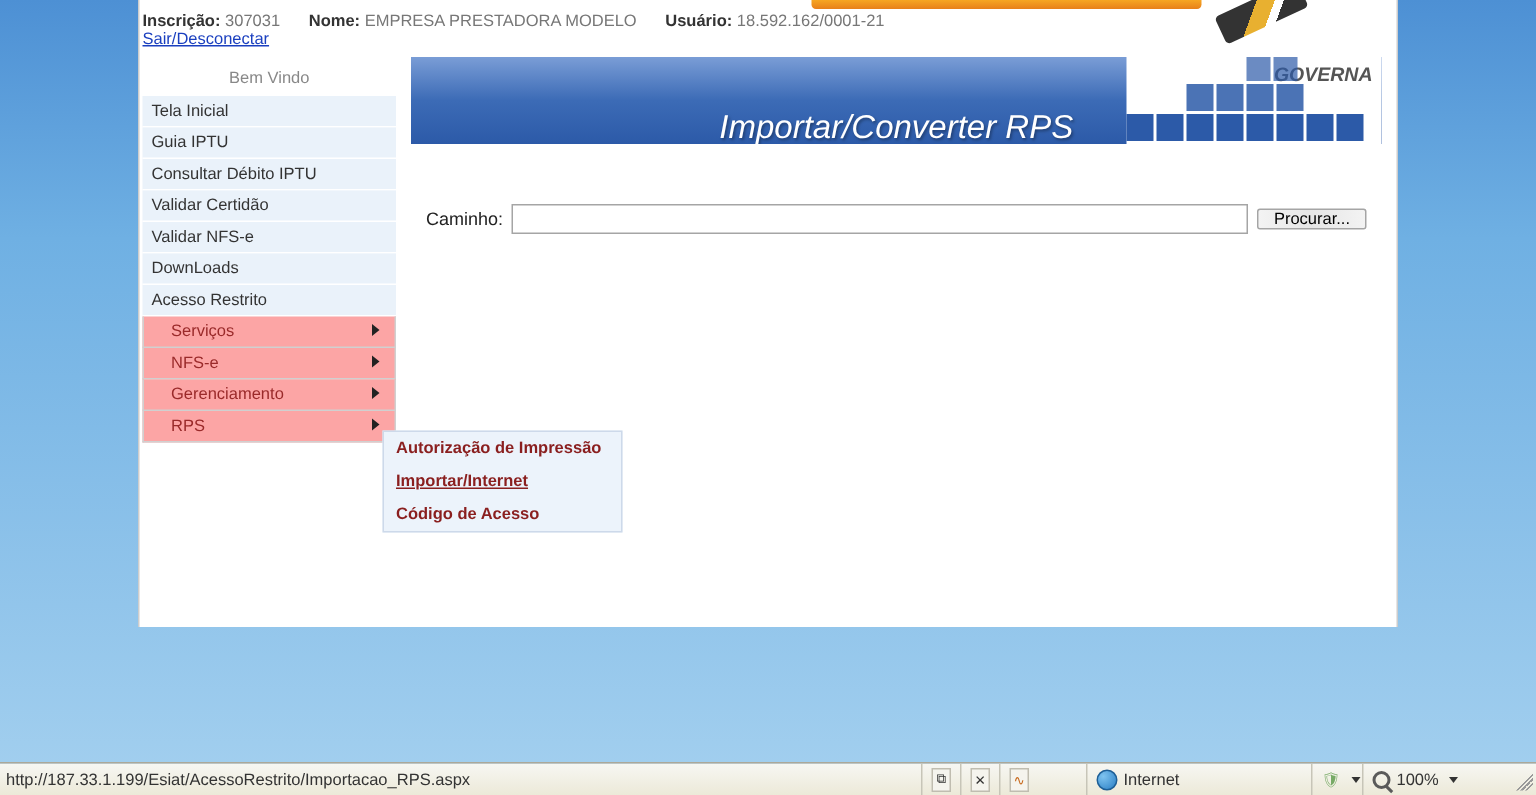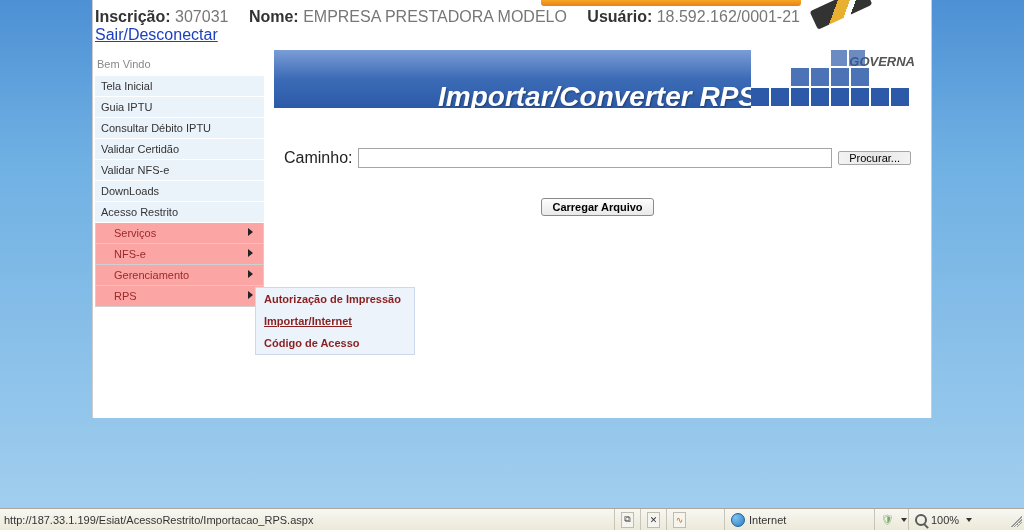--- a/index.html
+++ b/index.html
@@ -36,33 +36,33 @@
   position: absolute;
   top: 0;
   right: 130px;
   width: 260px;
   height: 6px;
   background: linear-gradient(to bottom, #f6a623, #e8801a);
   border-radius: 0 0 3px 3px;
 }
 .info-bar {
   padding: 8px 2px 2px 2px;
-  font-size: 16px;
+  font-size: 11px;
   color: #333;
 }
 .info-bar b { font-weight: bold; }
 .info-bar .value { color: #777; margin-right: 16px; }
 .disconnect-link { color: #1a3fbf; text-decoration: underline; cursor: pointer; }
 .content-row { display: flex; }
 .sidebar {
   width: 175px;
   padding: 6px 4px 0 2px;
   font-size: 11px;
 }
-.welcome { color: #888; padding: 6px 2px 6px 2px; }
+.welcome { color: #888; padding: 6px 2px 6px 2px; text-align: center; }
 .menu-item {
   background: #eaf2fa;
   border-bottom: 1px solid #fff;
   padding: 4px 6px;
   color: #333;
   cursor: pointer;
   position: relative;
 }
 .submenu-item {
   background: #fca5a5;
@@ -93,22 +93,22 @@
   position: relative;
   margin-top: 4px;
   display: flex;
   align-items: center;
   justify-content: center;
   overflow: hidden;
 }
 .banner-title {
   color: #fff;
   font-family: Arial, sans-serif;
-  font-size: 28px;
-  font-weight: bold;
+  font-size: 22px;
+  font-weight: normal;
   font-style: italic;
   text-shadow: 1px 1px 2px rgba(0,0,0,0.35);
   margin-top: 36px;
 }
 .banner-squares {
   position: absolute;
   right: 0; top: 0; bottom: 0;
   width: 170px;
   background: #fff;
 }
@@ -120,21 +120,21 @@
   position: absolute;
   top: 4px; right: 6px;
   font-family: Arial, sans-serif;
   font-size: 13px;
   font-weight: bold;
   font-style: italic;
   color: #555;
 }
 .form-area { padding: 40px 10px 10px 10px; }
 .form-row { display: flex; align-items: center; gap: 6px; }
-.form-label { font-size: 16px; color: #222; }
+.form-label { font-size: 12px; color: #222; }
 .path-input {
   flex: 1;
   border: 1px solid #a5a5a5;
   background: #fff;
   height: 20px;
   padding: 1px 3px;
   font-family: Verdana, sans-serif;
   font-size: 11px;
 }
 .browse-btn {
@@ -308,23 +308,20 @@
           <span class="sq" style="left:98px;top:0;width:16px;height:16px;opacity:.7"></span>
         </div>
       </div>
 
       <div class="form-area">
         <div class="form-row">
           <span class="form-label">Caminho:</span>
           <input type="text" class="path-input" style="">
           <button class="browse-btn">Procurar...</button>
         </div>
-        <div class="load-btn-row">
-          <button class="load-btn">Carregar Arquivo</button>
-        </div>
       </div>
     </div>
   </div>
 </div>
 
 <div class="flyout">
   <div class="flyout-item">Autorização de Impressão</div>
   <div class="flyout-item active">Importar/Internet</div>
   <div class="flyout-item">Código de Acesso</div>
 </div>

